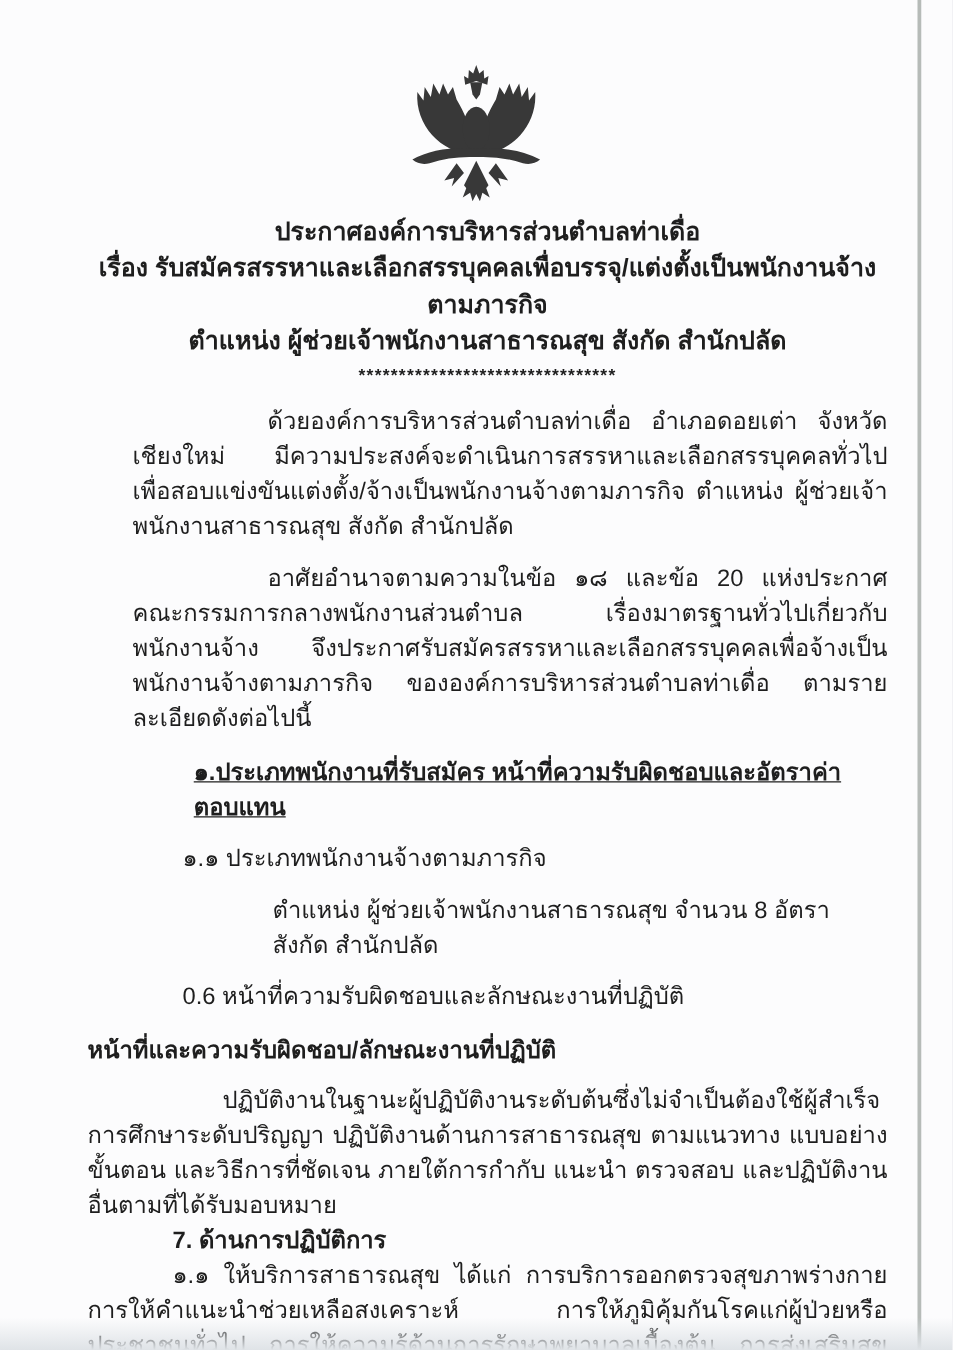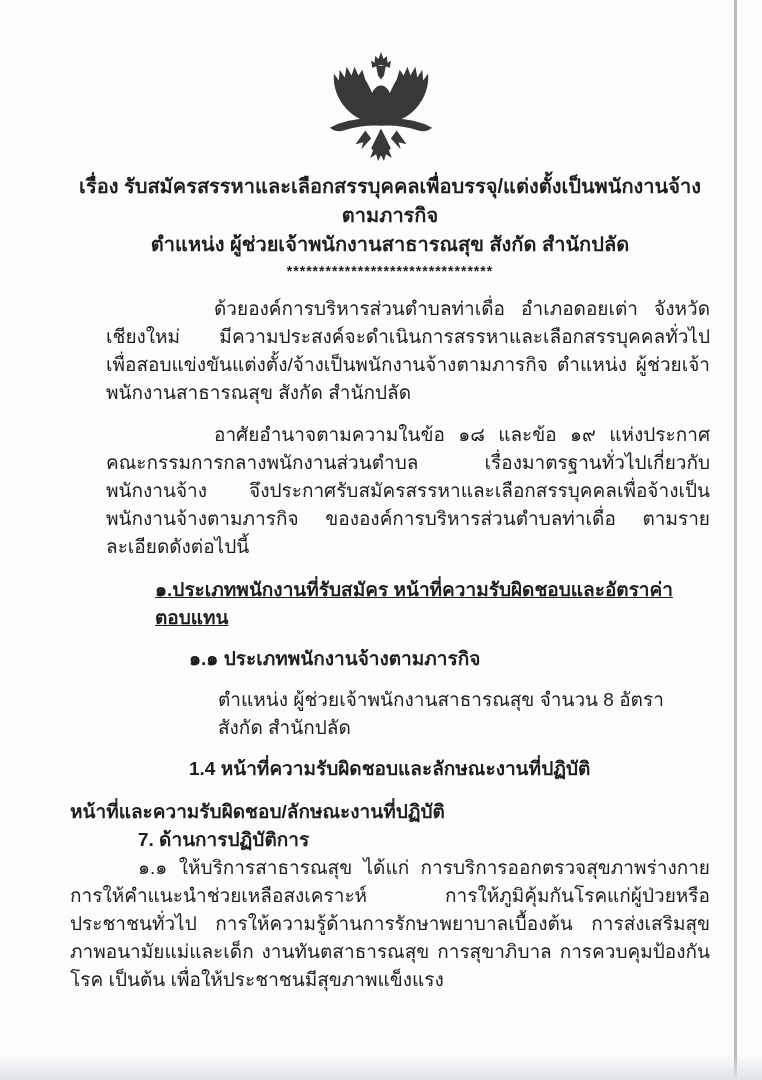--- a/index.html
+++ b/index.html
@@ -68,22 +68,22 @@
     margin-top: 14px;
     margin-left: 36px;
   }
   .sec-heading {
     font-weight: 700;
     text-decoration: underline;
     margin-left: 85px;
     margin-top: 15px;
   }
   .sub-heading {
-    font-weight: 700;
-    margin-left: 119px;
+    font-weight: 400;
+    margin-left: 76px;
     margin-top: 13px;
   }
   .position-detail {
     margin-left: 148px;
     margin-top: 13px;
   }
   .duties-heading {
     font-weight: 700;
     margin-top: 15px;
   }
@@ -126,39 +126,41 @@
       <path d="M76 80 L86 94 L78 92 L80 99 L70 88 Z"></path>
 
       <path d="M60 78 L50 98 Q54 104 60 104 Q66 104 70 98 Z"></path>
       <path d="M52 100 L49 108 L55 104 L57 111 L60 105 L63 111 L65 104 L71 108 L68 100 Z"></path>
     </svg>
   </div>
 
   <div class="content">
 
     <div class="doc-header">
+      <p class="hline">ประกาศองค์การบริหารส่วนตำบลท่าเดื่อ</p>
       <p class="hline">เรื่อง  รับสมัครสรรหาและเลือกสรรบุคคลเพื่อบรรจุ/แต่งตั้งเป็นพนักงานจ้างตามภารกิจ</p>
       <p class="hline">ตำแหน่ง  ผู้ช่วยเจ้าพนักงานสาธารณสุข  สังกัด สำนักปลัด</p>
       <div class="stars">********************************</div>
     </div>
 
     <p class="para">ด้วยองค์การบริหารส่วนตำบลท่าเดื่อ  อำเภอดอยเต่า  จังหวัดเชียงใหม่  มีความประสงค์จะดำเนินการสรรหาและเลือกสรรบุคคลทั่วไป  เพื่อสอบแข่งขันแต่งตั้ง/จ้างเป็นพนักงานจ้างตามภารกิจ ตำแหน่ง  ผู้ช่วยเจ้าพนักงานสาธารณสุข  สังกัด  สำนักปลัด</p>
 
-    <p class="para">อาศัยอำนาจตามความในข้อ ๑๘ และข้อ ๑๙ แห่งประกาศคณะกรรมการกลางพนักงานส่วนตำบล เรื่องมาตรฐานทั่วไปเกี่ยวกับพนักงานจ้าง  จึงประกาศรับสมัครสรรหาและเลือกสรรบุคคลเพื่อจ้างเป็นพนักงานจ้างตามภารกิจ ขององค์การบริหารส่วนตำบลท่าเดื่อ  ตามรายละเอียดดังต่อไปนี้</p>
+    <p class="para">อาศัยอำนาจตามความในข้อ ๑๘ และข้อ 20 แห่งประกาศคณะกรรมการกลางพนักงานส่วนตำบล เรื่องมาตรฐานทั่วไปเกี่ยวกับพนักงานจ้าง  จึงประกาศรับสมัครสรรหาและเลือกสรรบุคคลเพื่อจ้างเป็นพนักงานจ้างตามภารกิจ ขององค์การบริหารส่วนตำบลท่าเดื่อ  ตามรายละเอียดดังต่อไปนี้</p>
 
     <p class="sec-heading">๑.ประเภทพนักงานที่รับสมัคร  หน้าที่ความรับผิดชอบและอัตราค่าตอบแทน</p>
 
     <p class="sub-heading">๑.๑ ประเภทพนักงานจ้างตามภารกิจ</p>
 
     <p class="position-detail">ตำแหน่ง  ผู้ช่วยเจ้าพนักงานสาธารณสุข  จำนวน  8  อัตรา สังกัด  สำนักปลัด</p>
 
-    <p class="sub-heading">1.4 หน้าที่ความรับผิดชอบและลักษณะงานที่ปฏิบัติ</p>
+    <p class="sub-heading">0.6 หน้าที่ความรับผิดชอบและลักษณะงานที่ปฏิบัติ</p>
 
     <p class="duties-heading">หน้าที่และความรับผิดชอบ/ลักษณะงานที่ปฏิบัติ</p>
 
+    <p class="duties-intro">ปฏิบัติงานในฐานะผู้ปฏิบัติงานระดับต้นซึ่งไม่จำเป็นต้องใช้ผู้สำเร็จการศึกษาระดับปริญญา ปฏิบัติงานด้านการสาธารณสุข ตามแนวทาง แบบอย่าง ขั้นตอน และวิธีการที่ชัดเจน ภายใต้การกำกับ แนะนำ ตรวจสอบ และปฏิบัติงานอื่นตามที่ได้รับมอบหมาย</p>
 
 
     <p class="op-heading">7. ด้านการปฏิบัติการ</p>
 
     <p class="duty-item">๑.๑ ให้บริการสาธารณสุข ได้แก่ การบริการออกตรวจสุขภาพร่างกาย การให้คำแนะนำช่วยเหลือสงเคราะห์ การให้ภูมิคุ้มกันโรคแก่ผู้ป่วยหรือประชาชนทั่วไป การให้ความรู้ด้านการรักษาพยาบาลเบื้องต้น การส่งเสริมสุขภาพอนามัยแม่และเด็ก งานทันตสาธารณสุข การสุขาภิบาล การควบคุมป้องกันโรค เป็นต้น เพื่อให้ประชาชนมีสุขภาพแข็งแรง</p>
 
   </div>
 
   <div class="scan-edge-line"></div>
   <div class="scan-bottom-shadow"></div>

